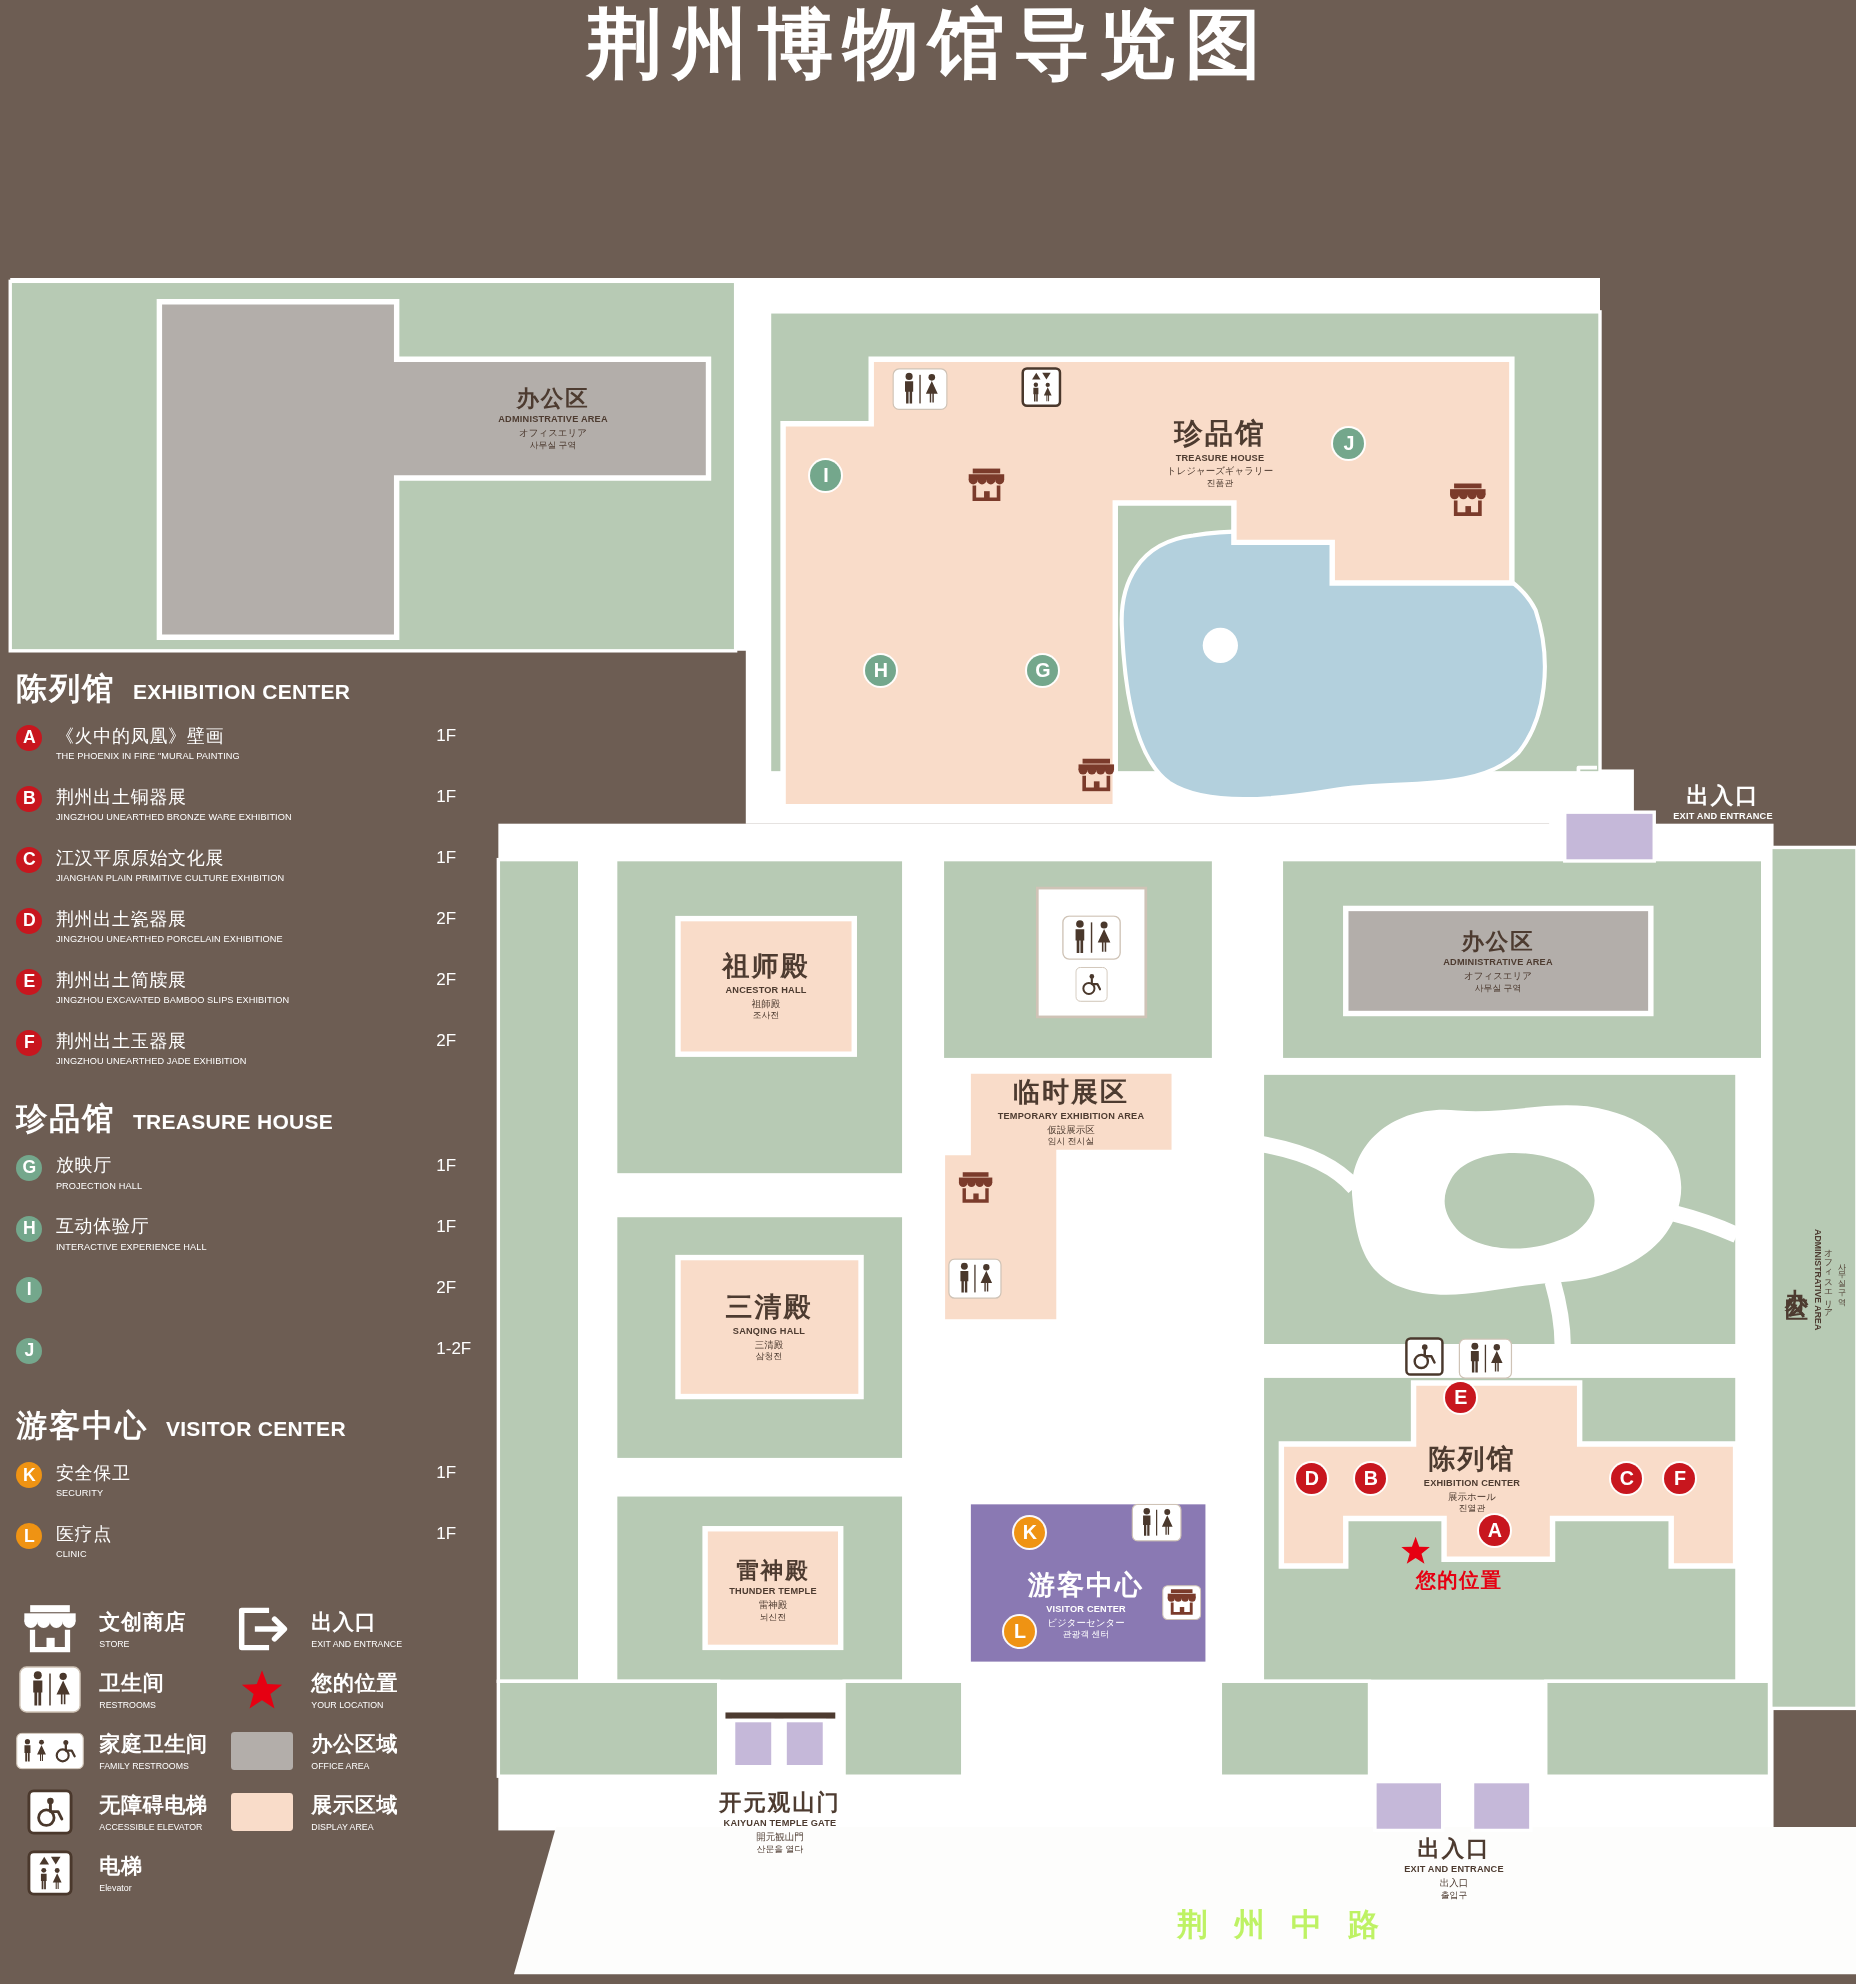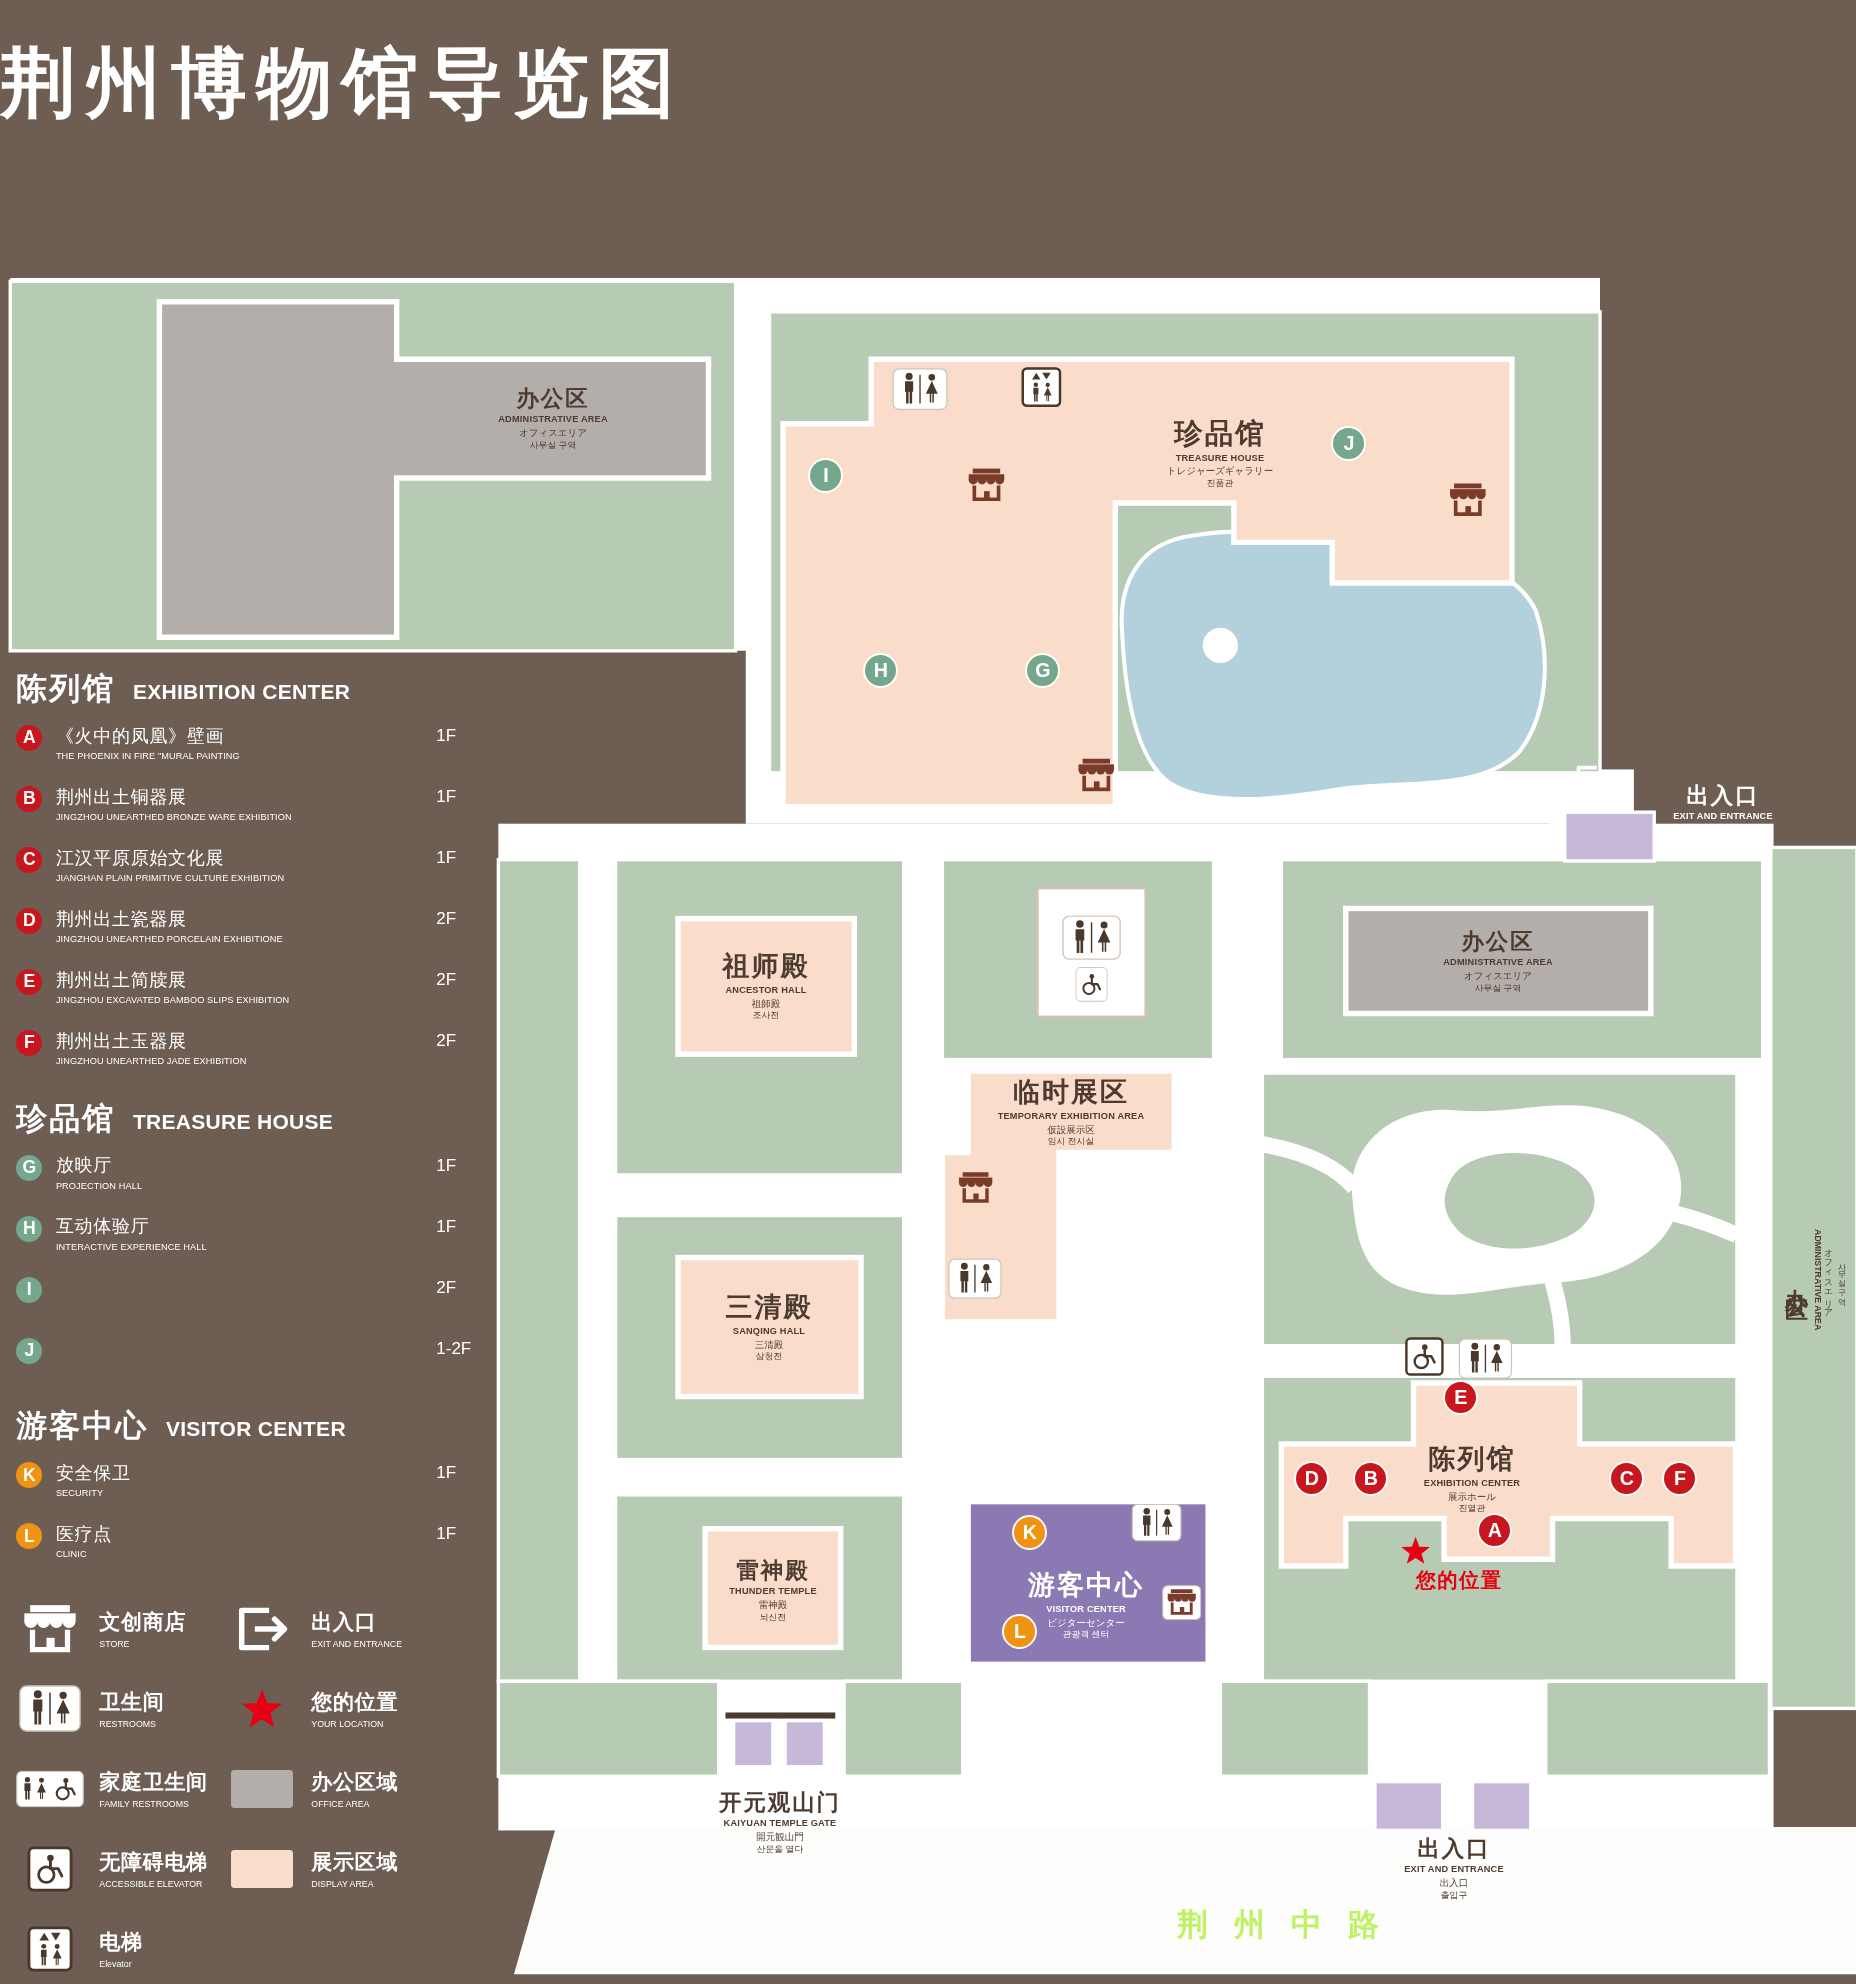--- a/index.html
+++ b/index.html
@@ -2,21 +2,21 @@
 <html style="font-size:11px"><head>
 <meta charset="utf-8">
 <style>
   html,body{margin:0;padding:0;}
   body{
     width:1857px;height:1985px;position:relative;overflow:hidden;
     background:#6d5d53;
     font-family:"Liberation Sans","DejaVu Sans",sans-serif;
   }
   
-  .title{position:absolute;top:4.1px;left:0;right:0;color:#fff;margin-top:39px;}
+  .title{position:absolute;top:4.1px;left:0;right:0;text-align:center;color:#fff;}
   .title-zh{font-size:76px;font-weight:900;letter-spacing:9.5px;line-height:1.05;}
   .title-en{font-size:37px;font-weight:bold;letter-spacing:2px;margin-top:11px;}
 
   
   .map-svg{position:absolute;left:0;top:0;}
   .green{fill:#b7cab4;stroke:#ffffff;stroke-width:5;}
   .bldg-pink{fill:#f9dcc9;stroke:#ffffff;stroke-width:8;}
   .bldg-gray{fill:#b3aeaa;stroke:#ffffff;stroke-width:8;}
   .bldg-white{fill:#ffffff;stroke:#cfc3b6;stroke-width:4;}
   .bldg-purple{fill:#8a79b3;stroke:#ffffff;stroke-width:8;}
@@ -51,21 +51,21 @@
   .sidebar{position:absolute;left:16.3px;top:668px;width:480px;color:#fff;}
   .sec-head{display:flex;align-items:baseline;gap:17.6px;margin:19px 0 13.6px;}
   .sec-zh{font-size:31px;font-weight:bold;letter-spacing:2px;}
   .sec-en{font-size:21px;font-weight:bold;letter-spacing:0.3px;}
   .leg-item{position:relative;display:flex;gap:13.6px;margin-bottom:11px;min-height:50px;align-items:flex-start;padding-right:75px;}
   .leg-badge{flex:0 0 26px;width:26px;height:26px;border-radius:50%;display:flex;align-items:center;justify-content:center;
     font-weight:bold;font-size:17.6px;color:#fff;margin-top:1.4px;}
   .leg-text .zh{display:block;font-size:18px;letter-spacing:0.7px;}
   .leg-text .en{display:block;font-size:9.2px;margin-top:3.4px;letter-spacing:0.1px;line-height:1.3;}
   .leg-floor{position:absolute;left:420px;top:2.7px;font-size:17px;}
-  .sym-grid{display:grid;grid-template-columns:212px 1fr;row-gap:26px;margin-top:30px;}
+  .sym-grid{display:grid;grid-template-columns:212px 1fr;row-gap:7px;margin-top:30px;}
   .sym-item{display:flex;align-items:center;gap:15px;min-height:54px;}
   .sym-icon{width:68px;display:flex;justify-content:center;align-items:center;}
   .sym-text .zh{display:block;font-size:21px;font-weight:bold;letter-spacing:0.7px;}
   .sym-text .en{display:block;font-size:8.8px;margin-top:2.7px;}
   .swatch{width:62px;height:38px;border-radius:3.4px;}
   .swatch.office{background:#b3aeaa;}
   .swatch.display{background:#f9dcc9;}
 </style>
 </head>
 <body>

